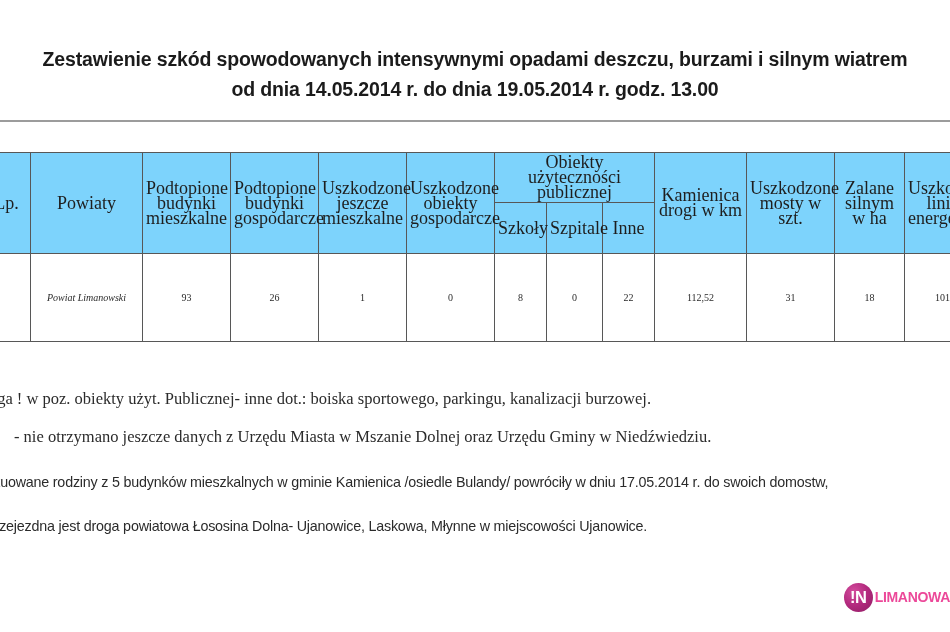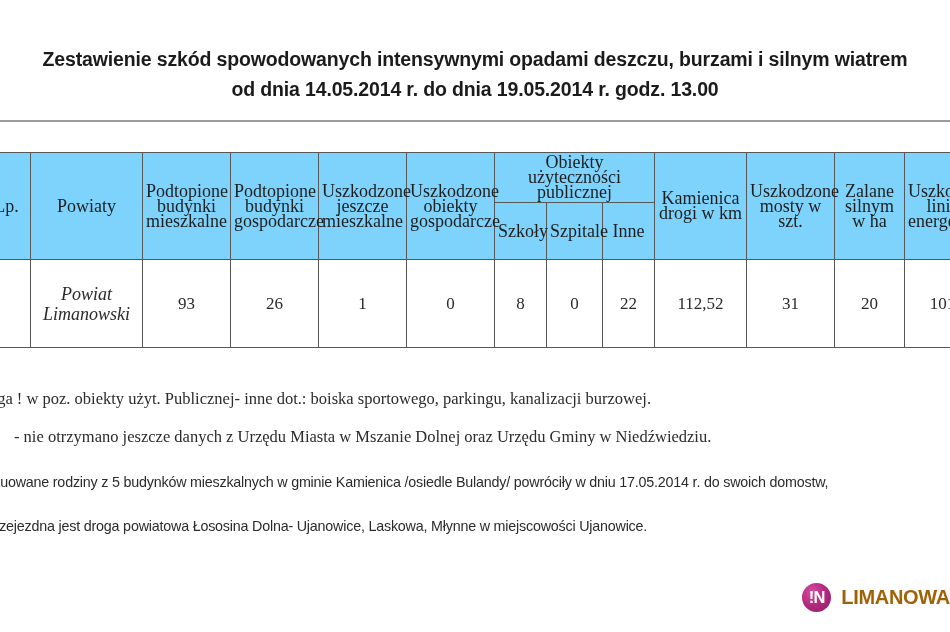--- a/index.html
+++ b/index.html
@@ -67,30 +67,30 @@
     font-weight: normal;
   }
   thead th {
     background: #7dd3fc;
     line-height: 15px;
     font-size: 18px;
     color: #1e1e1e;
   }
   thead th.tall { height: 90px; }
   thead th.grp  { height: 48px; }
-  thead th.sub  { height: 57px; margin-left: 48px; }
+  thead th.sub  { height: 51px; margin-left: 48px; }
   tbody td {
     background: #ffffff;
     height: 88px;
-    font-size: 17px;
+    font-size: 10px;
     color: #2a2a2a;
   }
   td.county {
     font-style: italic;
-    font-size: 18px;
+    font-size: 10px;
     line-height: 20px;
   }
 
   
   .c-lp   { width: 48px; }
   .c-pow  { width: 112px; }
   .c-num1 { width: 88px; }
   .c-num2 { width: 88px; }
   .c-num3 { width: 88px; }
   .c-num4 { width: 88px; }
@@ -161,24 +161,24 @@
     font-weight: bold;
     font-size: 16.5px;
     line-height: 29px;
     text-align: center;
     letter-spacing: -0.6px;
     flex: 0 0 auto;
   }
   .logo-text {
     font-family: "Liberation Sans", "DejaVu Sans", sans-serif;
     font-weight: bold;
-    font-size: 20px;
-    color: #a16207;
+    font-size: 14px;
+    color: #ec4899;
     letter-spacing: -0.3px;
-    margin-left: 10px;
+    margin-left: 2px;
     white-space: nowrap;
     flex: 0 0 auto;
   }
 </style>
 </head>
 <body>
 
 <div class="title-block">
   <div class="title-line">Zestawienie szkód spowodowanych  intensywnymi opadami deszczu, burzami i silnym wiatrem</div>
   <div class="title-line">od dnia 14.05.2014 r. do dnia 19.05.2014 r. godz. 13.00</div>
@@ -229,21 +229,21 @@
         <td class="county">Powiat Limanowski</td>
         <td>93</td>
         <td>26</td>
         <td>1</td>
         <td>0</td>
         <td>8</td>
         <td>0</td>
         <td>22</td>
         <td>112,52</td>
         <td>31</td>
-        <td>20</td>
+        <td>18</td>
         <td>101</td>
       </tr>
     </tbody>
   </table>
 </div>
 
 <div class="notes">
   <div class="note note-1">Uwaga !  w poz. obiekty użyt. Publicznej- inne dot.: boiska sportowego, parkingu, kanalizacji burzowej.</div>
   <div class="note note-2">- nie otrzymano jeszcze danych z Urzędu Miasta w Mszanie Dolnej oraz Urzędu Gminy w Niedźwiedziu.</div>
   <div class="note note-3">Ewakuowane rodziny z 5 budynków mieszkalnych w gminie Kamienica /osiedle Bulandy/ powróciły w dniu 17.05.2014 r. do swoich domostw,</div>

